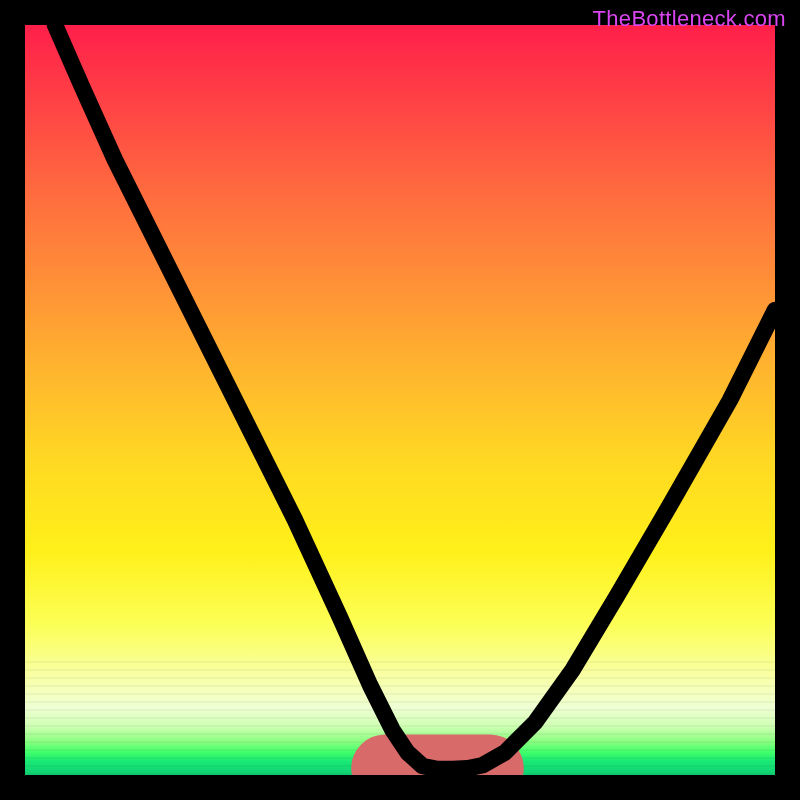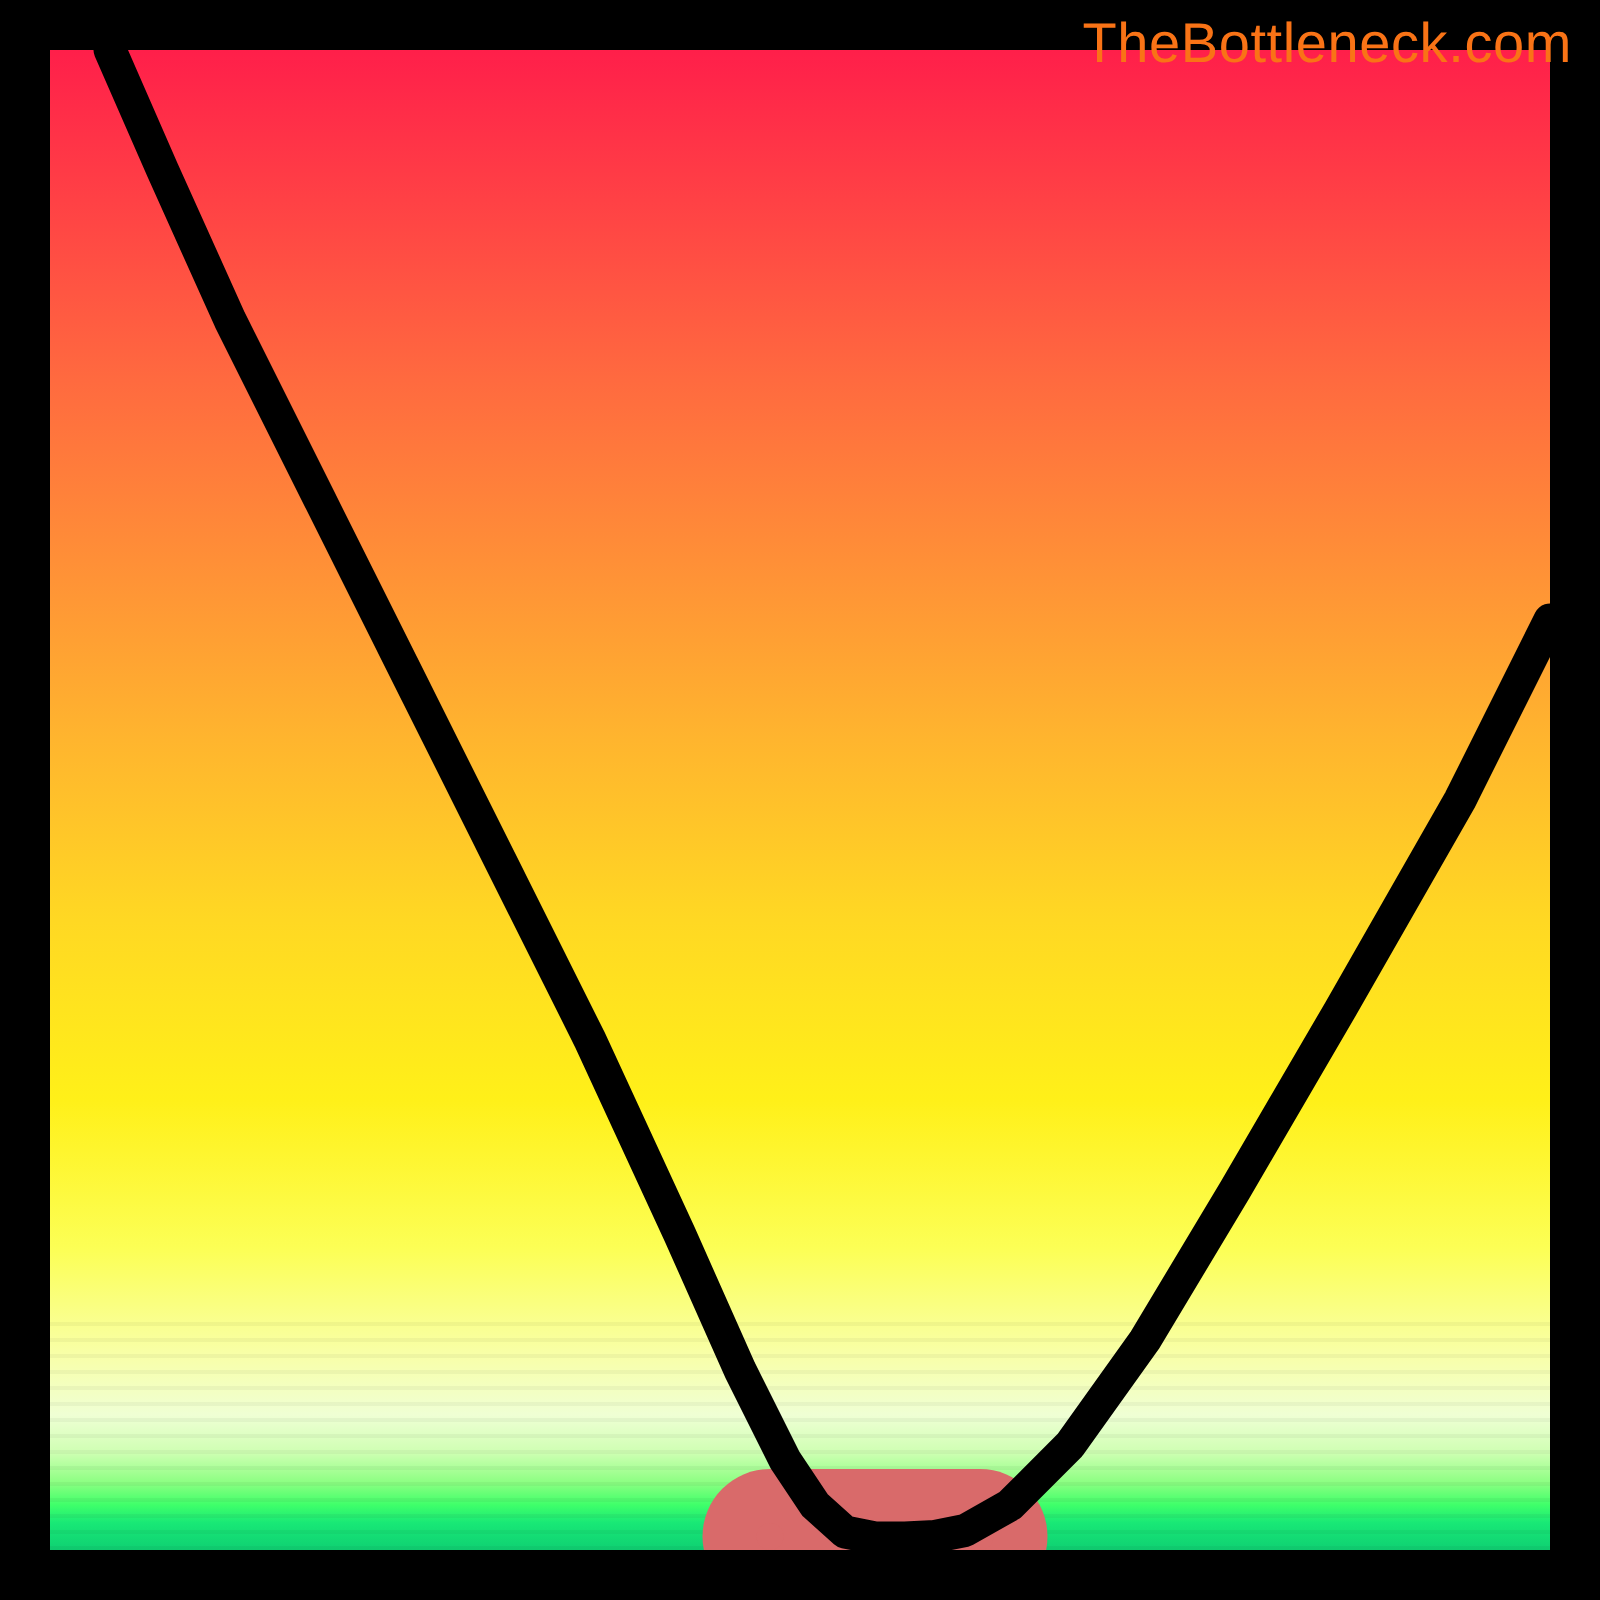--- a/index.html
+++ b/index.html
@@ -14,22 +14,22 @@
   .frame {
     position: relative;
     width: 800px;
     height: 800px;
     background: #000;
   }
   .watermark {
     position: absolute;
     top: 6px;
     right: 14px;
-    color: #f97316;
-    font-size: 28px;
+    color: #d946ef;
+    font-size: 22px;
     font-weight: 400;
     letter-spacing: 0.3px;
     z-index: 20;
     user-select: none;
   }
   .plot-area {
     position: absolute;
     left: 25px;
     top: 25px;
     width: 750px;

